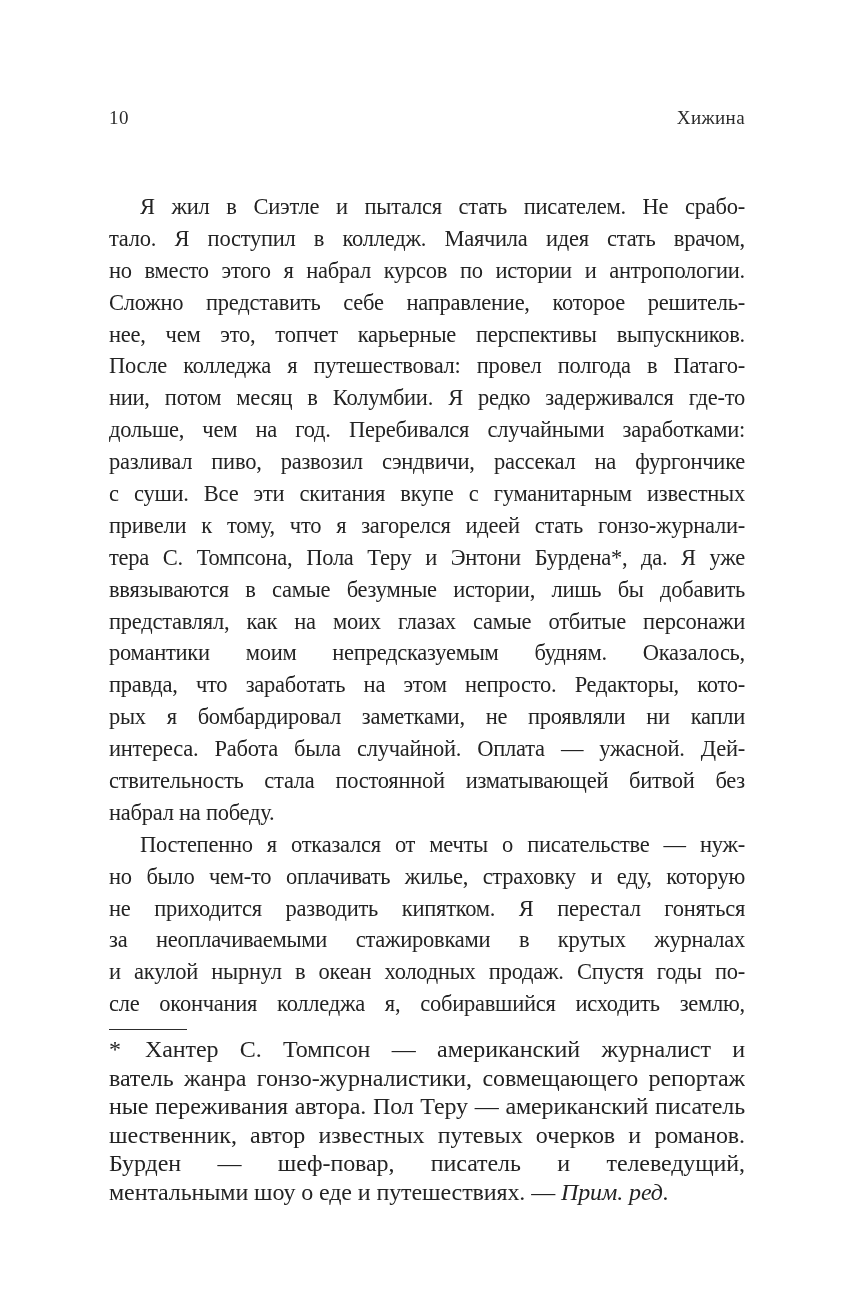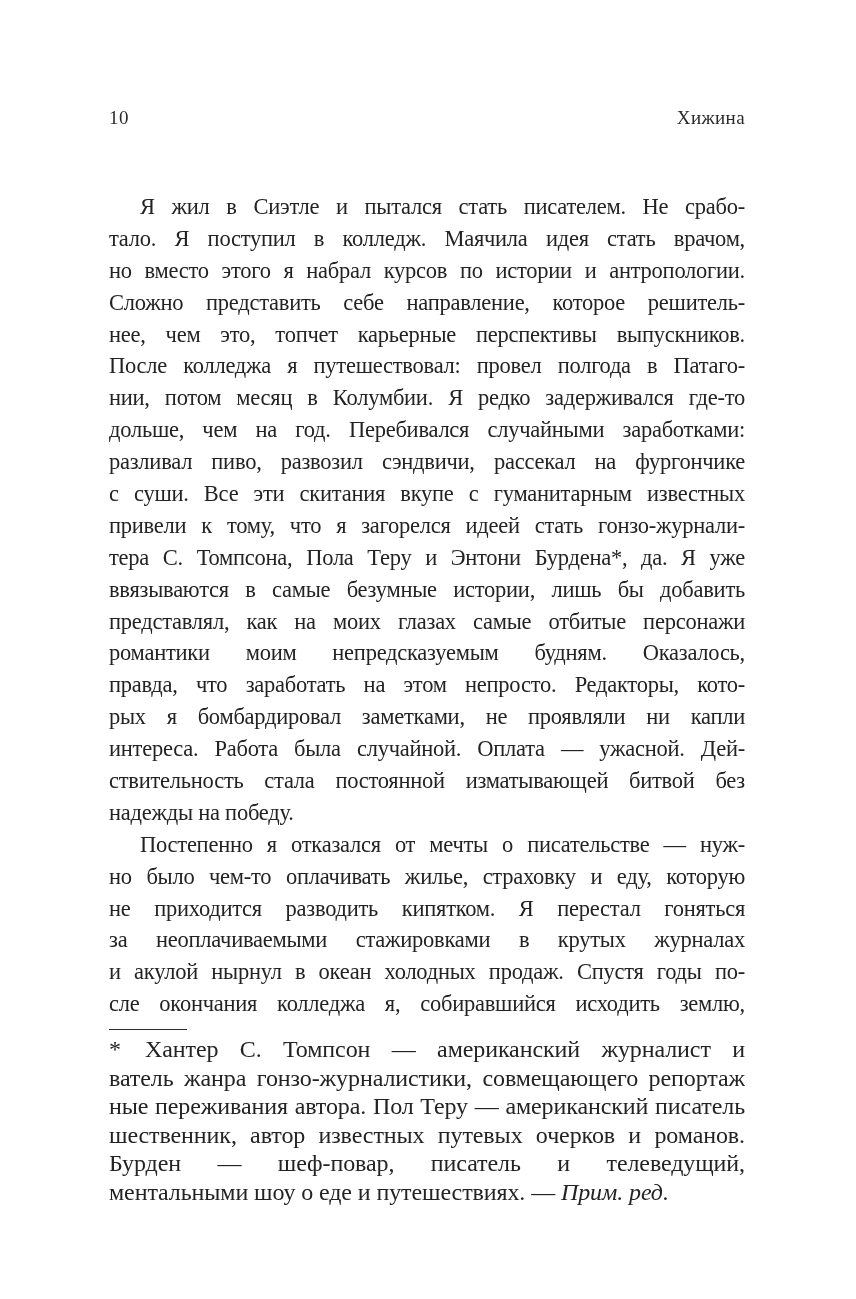--- a/index.html
+++ b/index.html
@@ -99,21 +99,21 @@
         <div class="line">с суши. Все эти скитания вкупе с гуманитарным известных</div>
         <div class="line">привели к тому, что я загорелся идеей стать гонзо-журнали-</div>
         <div class="line">тера С. Томпсона, Пола Теру и Энтони Бурдена*, да. Я уже</div>
         <div class="line">ввязываются в самые безумные истории, лишь бы добавить</div>
         <div class="line">представлял, как на моих глазах самые отбитые персонажи</div>
         <div class="line">романтики моим непредсказуемым будням. Оказалось,</div>
         <div class="line">правда, что заработать на этом непросто. Редакторы, кото-</div>
         <div class="line">рых я бомбардировал заметками, не проявляли ни капли</div>
         <div class="line">интереса. Работа была случайной. Оплата — ужасной. Дей-</div>
         <div class="line">ствительность стала постоянной изматывающей битвой без</div>
-        <div class="line endline">надежды на победу.</div>
+        <div class="line endline">набрал на победу.</div>
       </div>
       <div>
         <div class="line indent">Постепенно я отказался от мечты о писательстве — нуж-</div>
         <div class="line">но было чем-то оплачивать жилье, страховку и еду, которую</div>
         <div class="line">не приходится разводить кипятком. Я перестал гоняться</div>
         <div class="line">за неоплачиваемыми стажировками в крутых журналах</div>
         <div class="line">и акулой нырнул в океан холодных продаж. Спустя годы по-</div>
         <div class="line">сле окончания колледжа я, собиравшийся исходить землю,</div>
       </div>
     </div>

